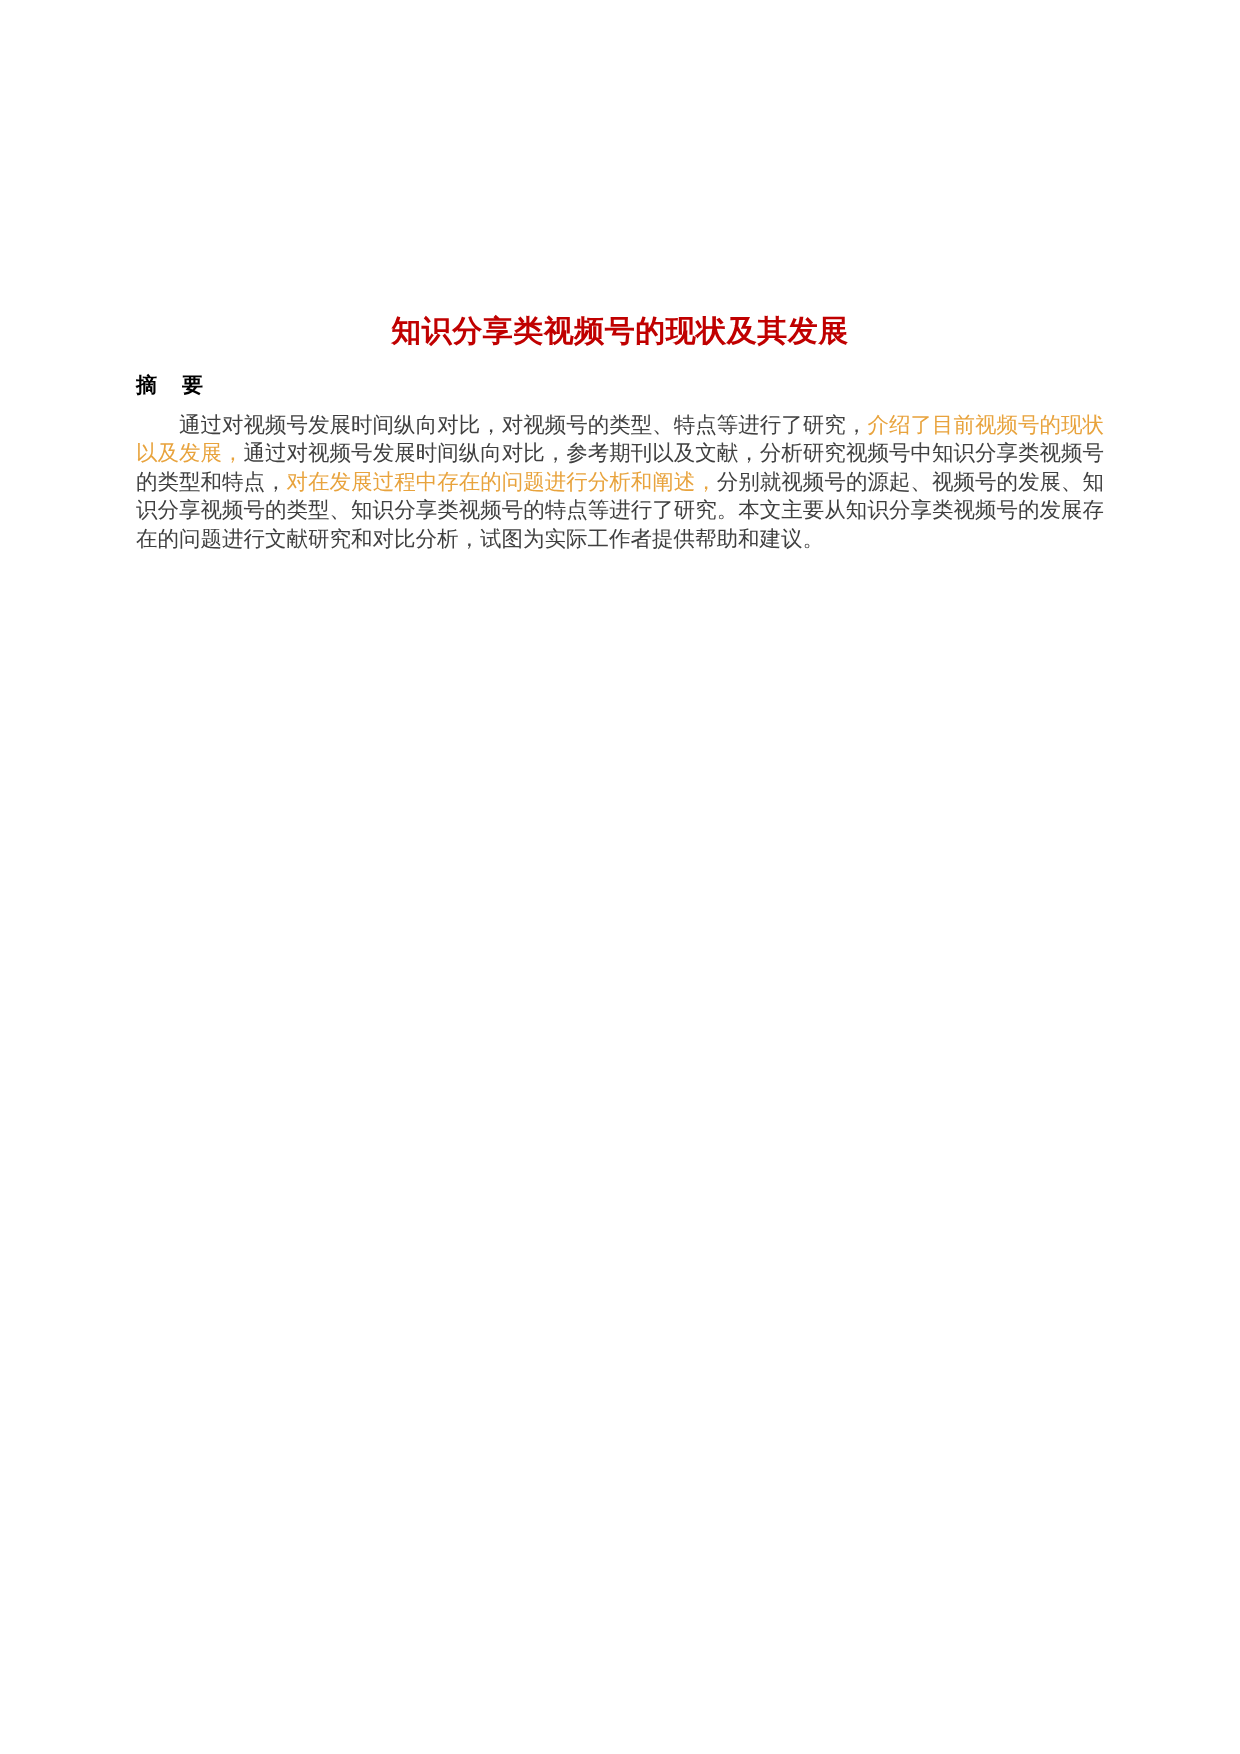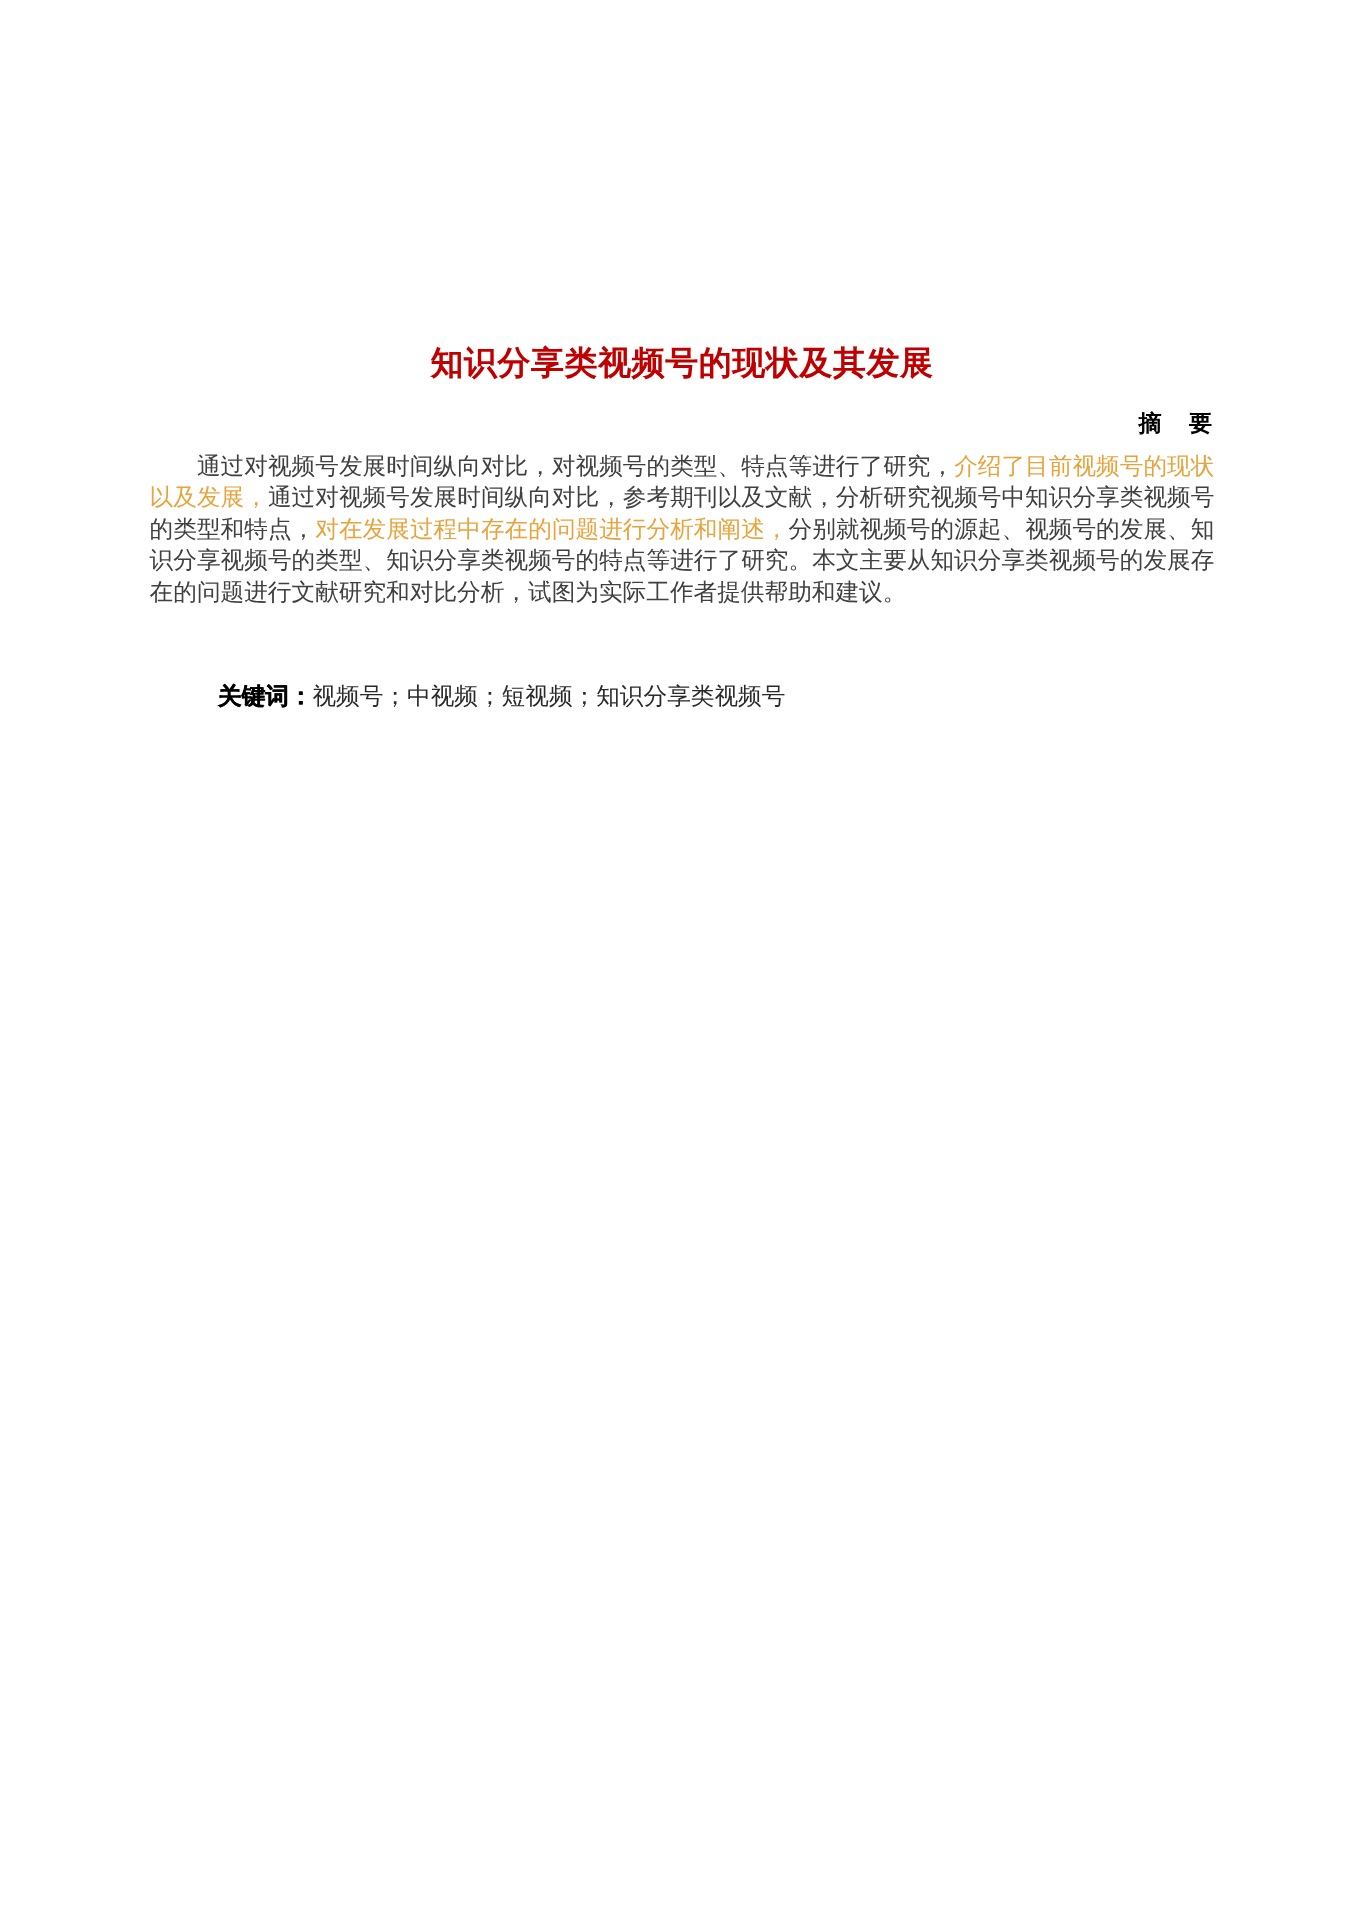--- a/index.html
+++ b/index.html
@@ -37,21 +37,21 @@
     font-size: 30px;
     line-height: 1.25;
     letter-spacing: 0.5px;
     color: #c00000;
   }
 
   
   .abstract-heading {
     margin: 0;
     padding-top: 22px;
-    text-align: right;
+    text-align: left;
     font-family: "DejaVu Sans", "Liberation Sans", sans-serif;
     font-weight: bold;
     font-size: 21px;
     line-height: 1.3;
     letter-spacing: 2px;
     color: #000000;
   }
 
   
   .abstract-body {
@@ -94,18 +94,15 @@
 
 <div class="page">
   <div class="content">
 
     <h1 class="doc-title">知识分享类视频号的现状及其发展</h1>
 
     <h2 class="abstract-heading">摘　要</h2>
 
     <p class="abstract-body" id="abstract-body"><span>通过对视频号发展时间纵向对比，对视频号的类型、特点等进行了研究，</span><span class="hl">介绍了目前视频号的现状以及发展，</span><span>通过对视频号发展时间纵向对比，参考期刊以及文献，分析研究视频号中知识分享类视频号的类型和特点，</span><span class="hl">对在发展过程中存在的问题进行分析和阐述，</span><span>分别就视频号的源起、视频号的发展、知识分享视频号的类型、知识分享类视频号的特点等进行了研究。本文主要从知识分享类视频号的发展存在的问题进行文献研究和对比分析，试图为实际工作者提供帮助和建议。</span></p>
 
-    <p class="keywords">
-      <span class="kw-label">关键词：</span><span class="kw-values">视频号；中视频；短视频；知识分享类视频号</span>
-    </p>
 
   </div>
 </div>
 
 </body></html>

